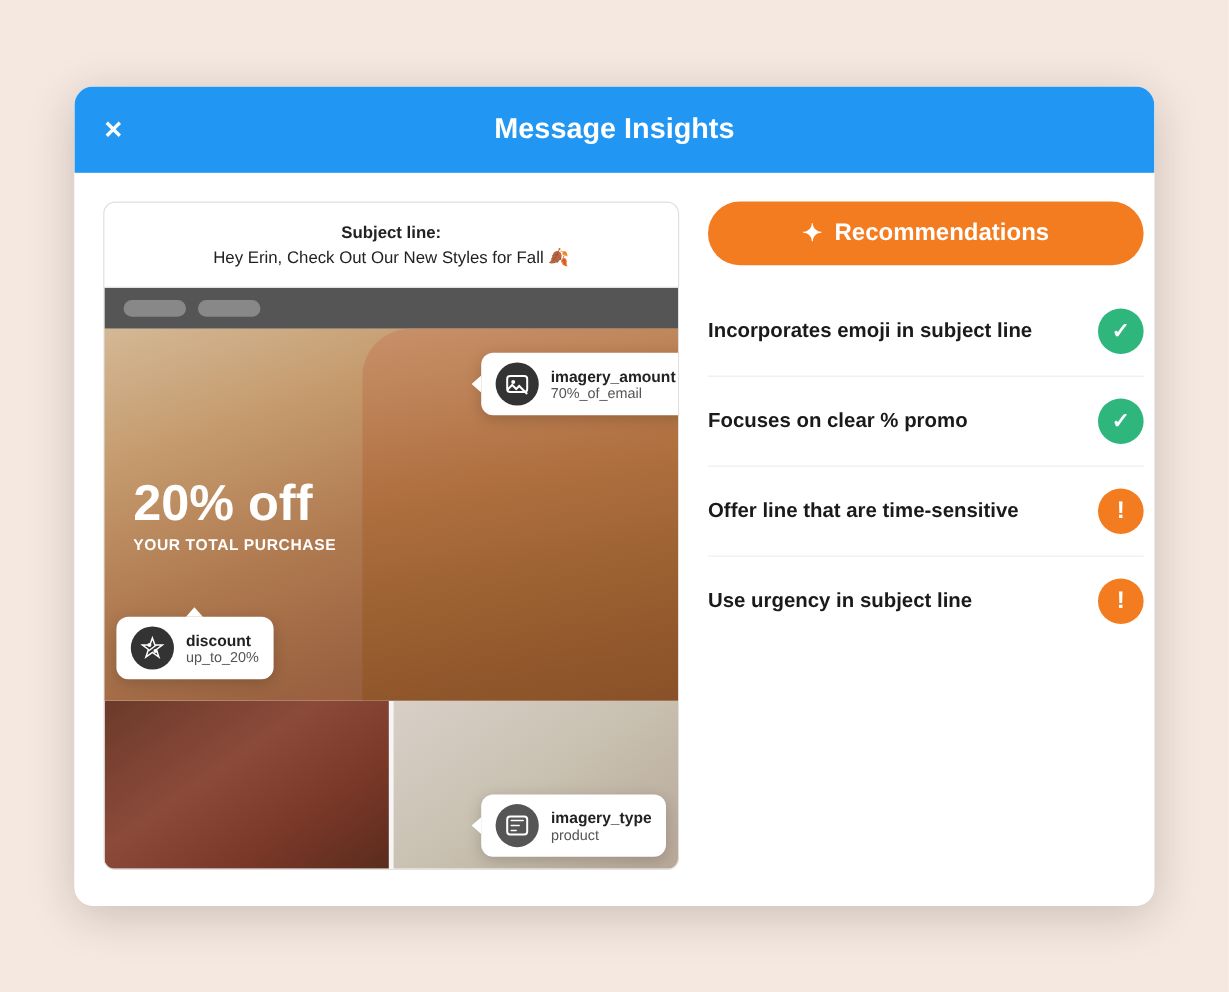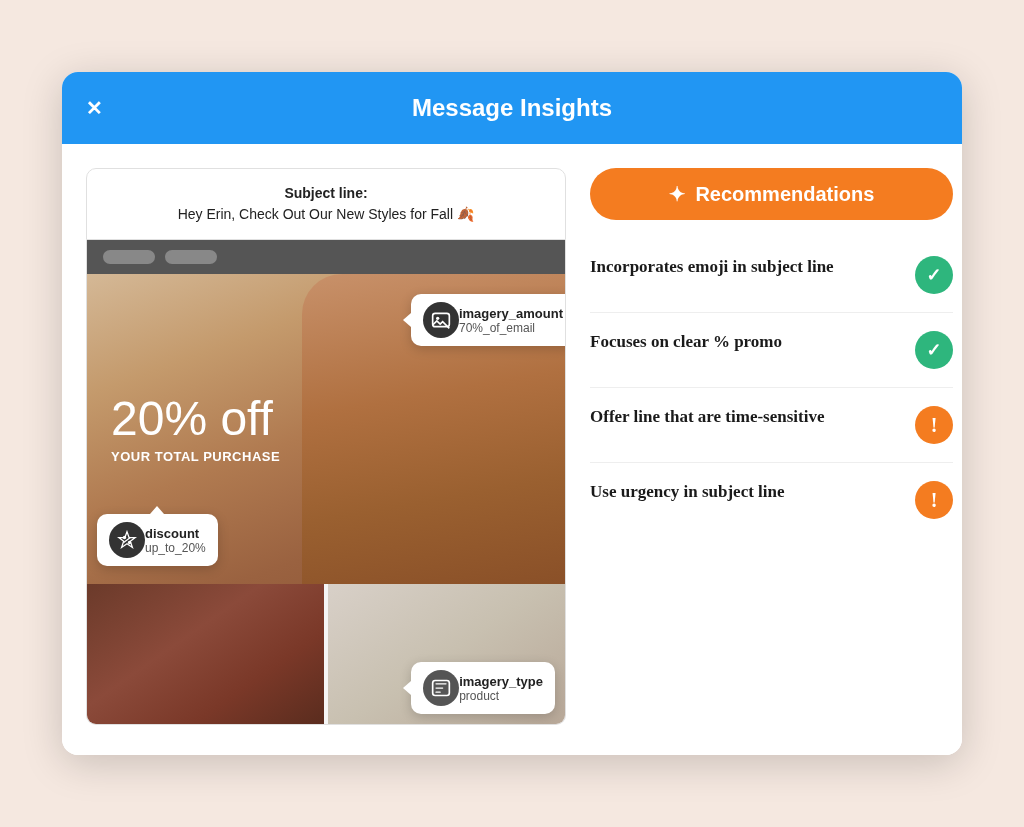--- a/index.html
+++ b/index.html
@@ -139,42 +139,42 @@
       width: 55%;
       display: flex;
       flex-direction: column;
       align-items: flex-start;
       justify-content: center;
       padding: 24px;
     }
 
     .discount-text {
       color: white;
-      font-size: 48px;
-      font-weight: 400;
+      font-size: 42px;
+      font-weight: 700;
       line-height: 1;
     }
 
     .total-purchase-text {
       color: white;
       font-size: 13px;
       font-weight: 600;
       letter-spacing: 0.5px;
       margin-top: 6px;
     }
 
     
     .tooltip-bubble {
       position: absolute;
       background: white;
       border-radius: 10px;
       padding: 8px 12px;
       display: flex;
       align-items: center;
-      gap: 0;
+      gap: 10px;
       box-shadow: 0 3px 12px rgba(0,0,0,0.18);
       z-index: 10;
     }
 
     .tooltip-icon-circle {
       width: 36px;
       height: 36px;
       border-radius: 50%;
       background: #444;
       display: flex;
@@ -294,25 +294,24 @@
     }
 
     .recommendation-list {
       display: flex;
       flex-direction: column;
       gap: 0;
     }
 
     .recommendation-item {
       display: flex;
-      align-items: flex-start;
+      align-items: center;
       justify-content: space-between;
       padding: 18px 0;
       border-bottom: 1.5px solid #eee;
-      font-family: Liberation Serif, serif;
     }
 
     .recommendation-item:last-child {
       border-bottom: none;
     }
 
     .rec-label {
       font-size: 17px;
       font-weight: 700;
       color: #1a1a1a;

